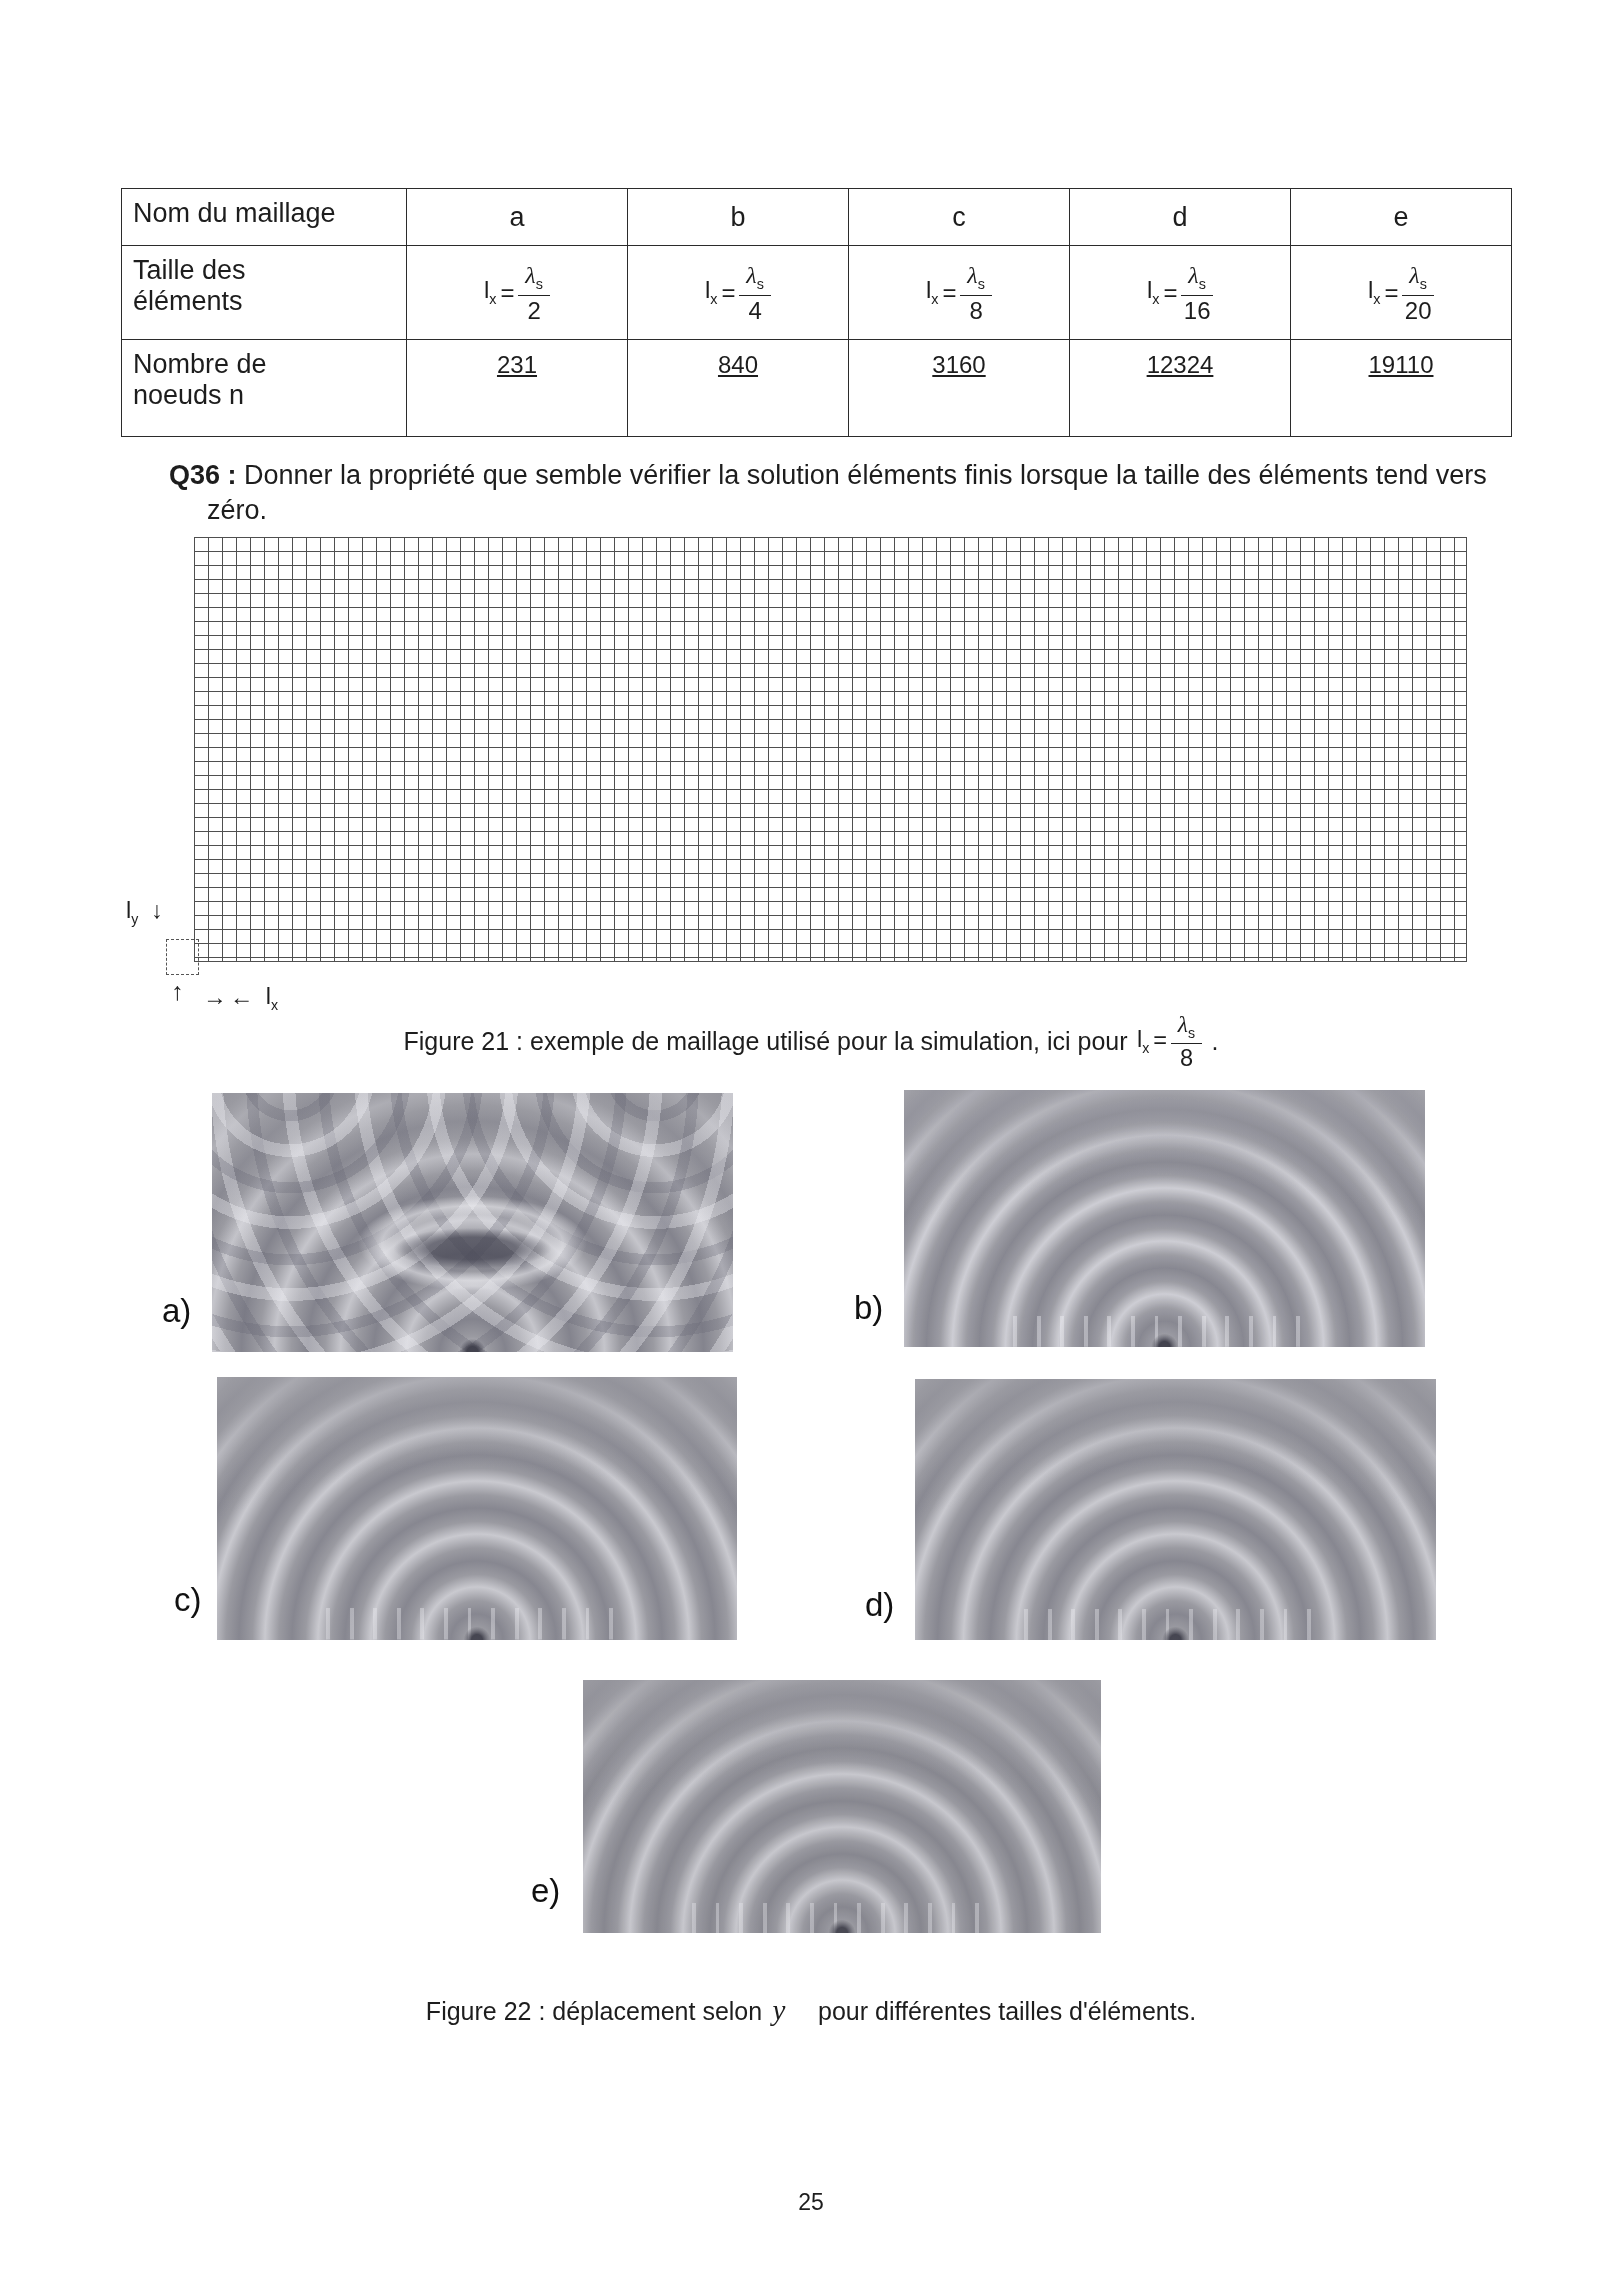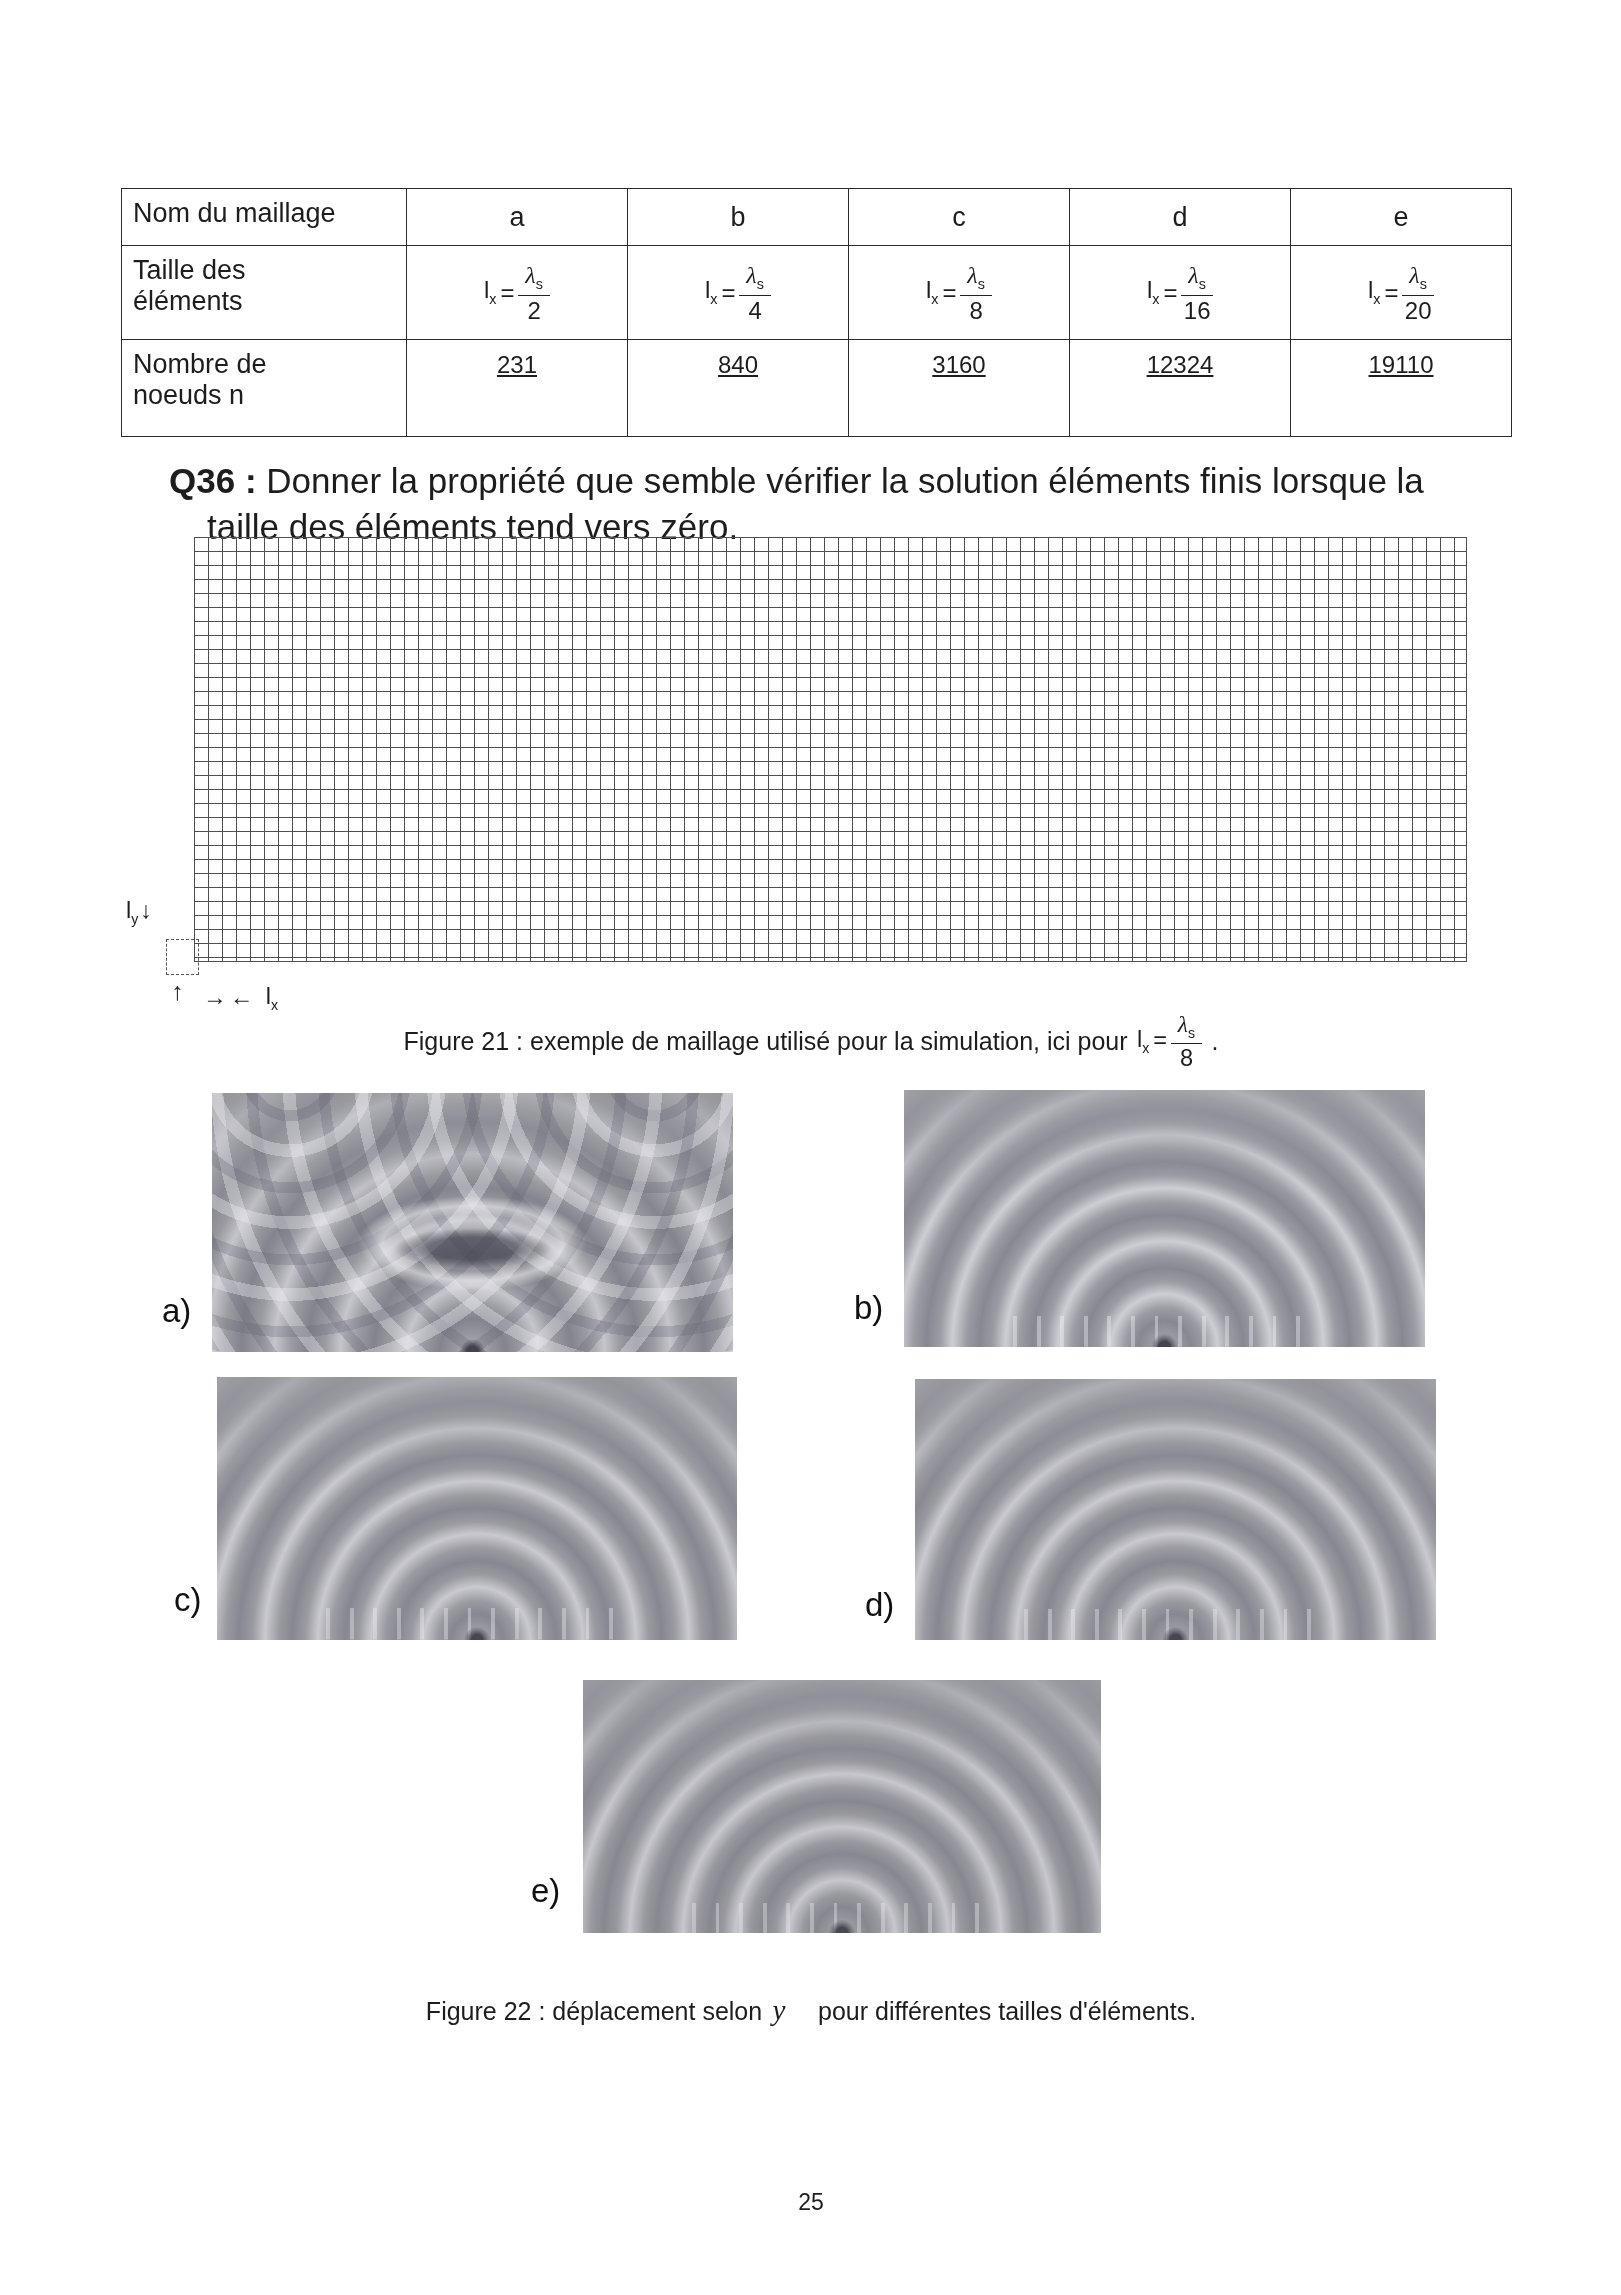--- a/index.html
+++ b/index.html
@@ -25,30 +25,30 @@
   
   .formula { display:inline-flex; align-items:center; font-size:24px; line-height:1; white-space:nowrap; }
   .formula sub { font-size:0.6em; line-height:1; }
   .formula .feq { margin:0 3.9px; }
   .frac { display:inline-flex; flex-direction:column; align-items:center; }
   .frac .num { display:inline-block; border-bottom:1.6px solid #222; padding:1.6px 7px 3.9px; }
   .frac .den { padding-top:3.1px; }
   .lam { font-family:"Liberation Serif","DejaVu Serif",serif; font-style:italic; }
 
   
-  .q36 { position:absolute; left:169px; top:458px; width:1319px; font-size:35px; line-height:1.3; padding-left:38px; text-indent:-38px; }
+  .q36 { position:absolute; left:169px; top:458px; width:1319px; font-size:27px; line-height:1.3; padding-left:38px; text-indent:-38px; }
   .q36-label { font-weight:bold; }
 
   
   .mesh-grid { position:absolute; left:194px; top:537px; width:1273px; height:425px;
     background-image:
       repeating-linear-gradient(to right, #4f4f4f 0px, #4f4f4f 0.8px, rgba(0,0,0,0) 0.8px, rgba(0,0,0,0) 14px),
       repeating-linear-gradient(to bottom, #4f4f4f 0px, #4f4f4f 0.8px, rgba(0,0,0,0) 0.8px, rgba(0,0,0,0) 14px);
     border-right:0.8px solid #4f4f4f; border-bottom:0.8px solid #4f4f4f; }
-  .fig21-ly { position:absolute; left:126px; top:897px; font-size:23.6px; display:flex; align-items:flex-start; gap:2px; }
+  .fig21-ly { position:absolute; left:126px; top:897px; font-size:23.6px; display:flex; align-items:flex-start; gap:13px; }
   .dim-arrow { font-size:23.6px; color:#222; }
   .fig21-dashedcell { position:absolute; left:166px; top:939px; width:33px; height:36px; border:1.6px dashed #555; }
   .fig21-uparrow { position:absolute; left:171px; top:977px; font-size:25px; color:#222; }
   .fig21-lx { position:absolute; left:203px; top:983px; font-size:23.6px; display:flex; align-items:center; gap:9.4px; }
   .fig21-lx .dim-arrows { letter-spacing:3.1px; }
   .dim-text sub { font-size:0.6em; }
   .fig21-caption { position:absolute; left:0; right:0; top:1011px; display:flex; justify-content:center; align-items:center; gap:9.4px; font-size:25px;text-align:right; }
   .fig21-caption .formula { font-size:23.6px; }
 
   

